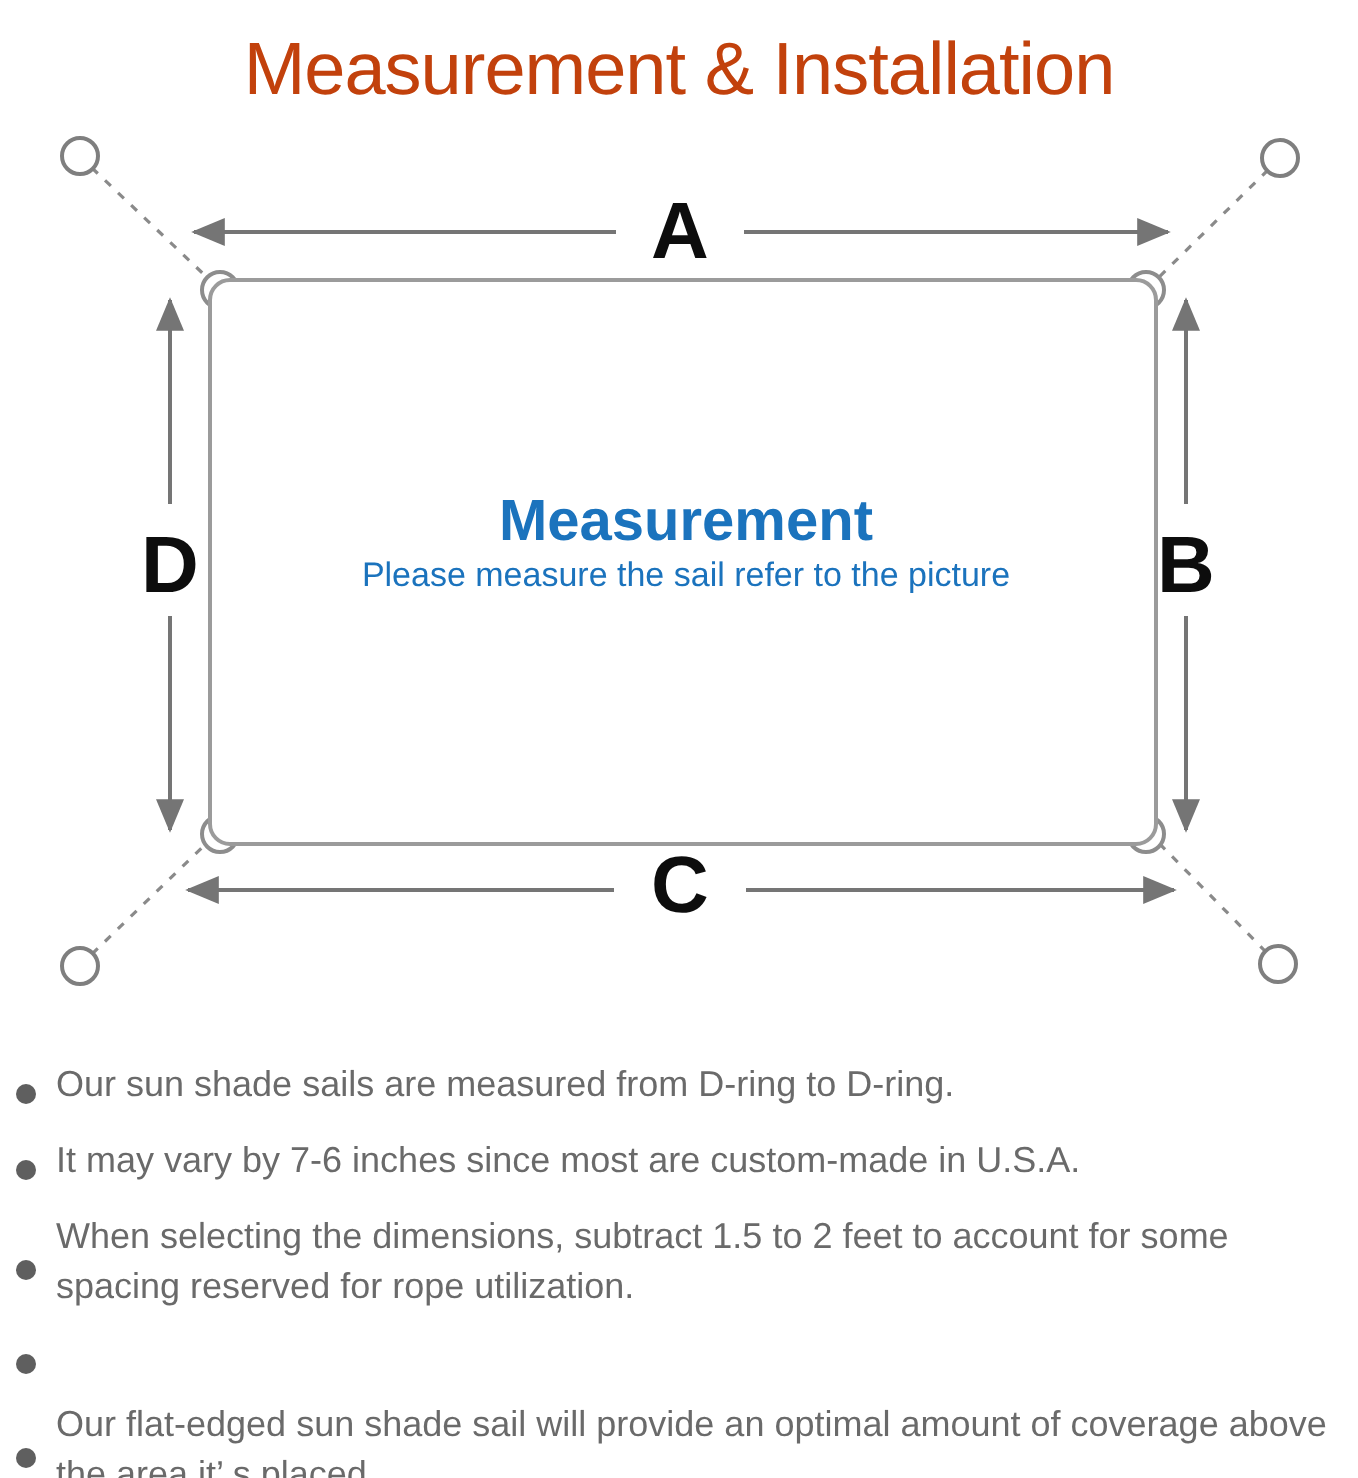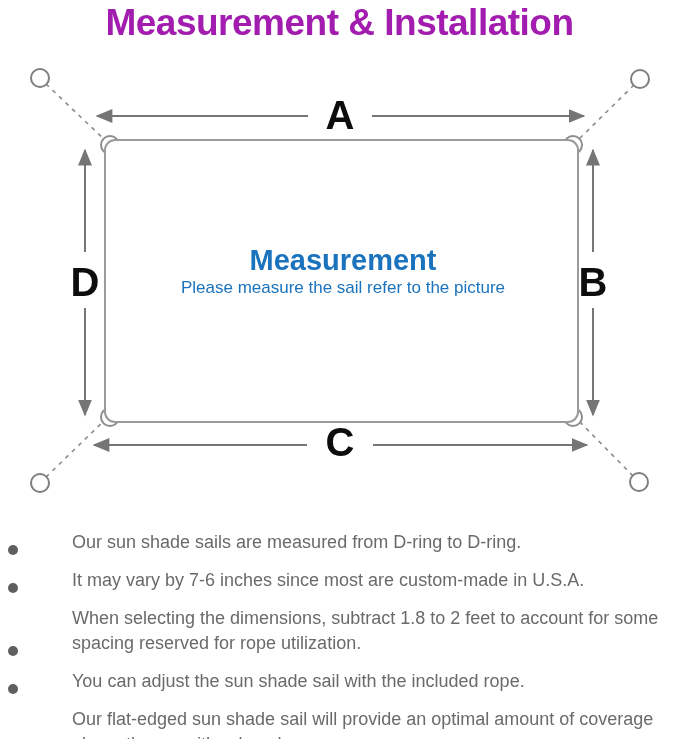--- a/index.html
+++ b/index.html
@@ -10,29 +10,29 @@
   }
   .canvas {
     position: relative;
     width: 679px;
     height: 739px;
     background: #ffffff;
     overflow: hidden;
   }
   .page-title {
     position: absolute;
-    top: 0px;
+    top: 12px;
     left: 0;
     width: 100%;
     margin: 0;
     text-align: center;
     font-size: 37px;
-    font-weight: bold;
+    font-weight: normal;
     letter-spacing: -0.5px;
-    color: #a21caf;
+    color: #c2410c;
     line-height: 46px;
   }
   .diagram-svg {
     position: absolute;
     top: 0;
     left: 0;
   }
   .dash-line {
     stroke: #8a8a8a;
     stroke-width: 1.6;
@@ -80,23 +80,22 @@
     text-anchor: middle;
   }
   .notes {
     position: absolute;
     top: 524px;
     left: 8px;
     width: 668px;
   }
   .note {
     display: flex;
-    align-items: flex-end;
+    align-items: center;
     margin-bottom: 13px;
-    gap: 44px;
   }
   .note:first-child { margin-top: 6px; }
   .dot {
     flex: 0 0 auto;
     width: 10px;
     height: 10px;
     border-radius: 50%;
     background: #5f5f5f;
     margin: 8px 10px 0 0;
   }
@@ -159,25 +158,24 @@
     <div class="note">
       <span class="dot"></span>
       <span class="note-text">Our sun shade sails are measured from D-ring to D-ring.</span>
     </div>
     <div class="note">
       <span class="dot"></span>
       <span class="note-text">It may vary by 7-6 inches since most are custom-made in U.S.A.</span>
     </div>
     <div class="note">
       <span class="dot"></span>
-      <span class="note-text">When selecting the dimensions, subtract 1.8 to 2 feet to account for some spacing reserved for rope utilization.</span>
+      <span class="note-text">When selecting the dimensions, subtract 1.5 to 2 feet to account for some spacing reserved for rope utilization.</span>
     </div>
     <div class="note">
       <span class="dot"></span>
-      <span class="note-text">You can adjust the sun shade sail with the included rope.</span>
     </div>
     <div class="note">
       <span class="dot"></span>
       <span class="note-text">Our flat-edged sun shade sail will provide an optimal amount of coverage above the area it’ s placed.</span>
     </div>
   </div>
 
 </div>
 
 </body></html>

